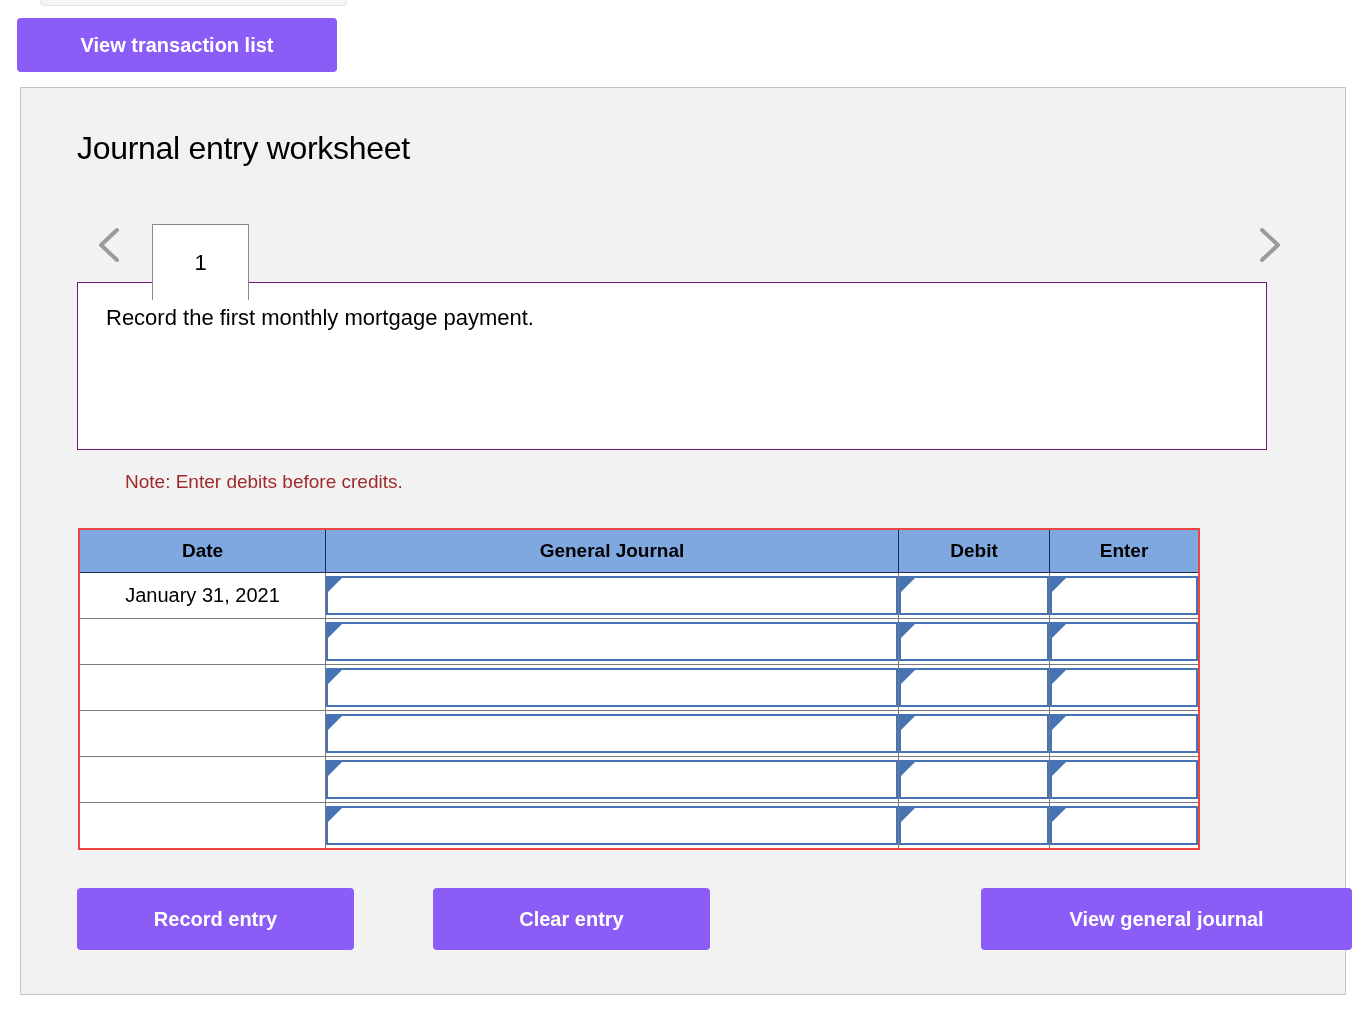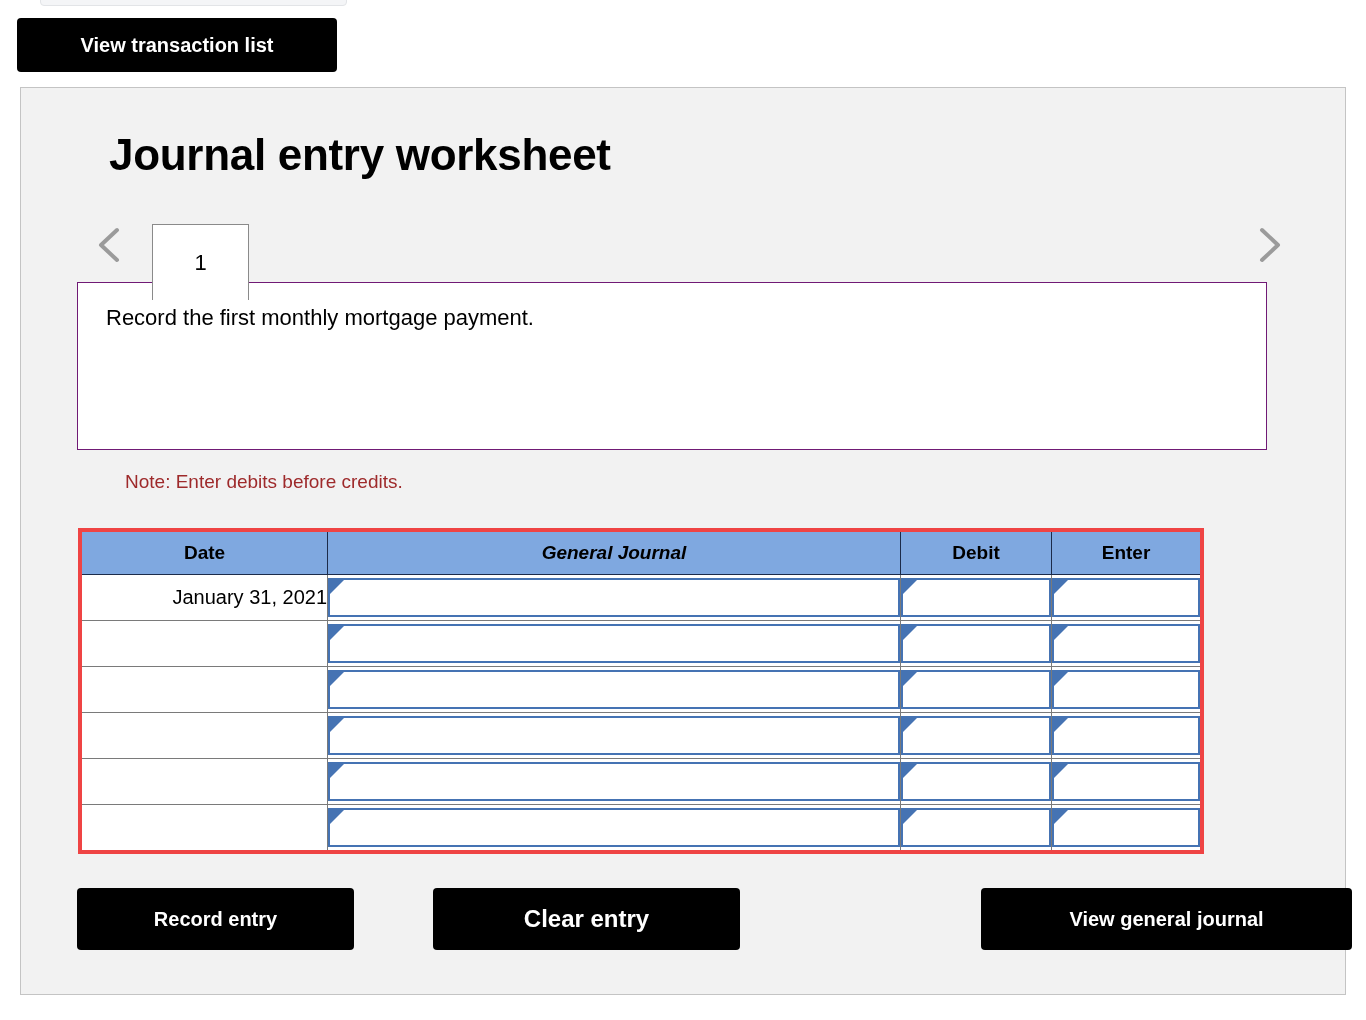--- a/index.html
+++ b/index.html
@@ -23,21 +23,21 @@
     top: -12px;
     width: 305px;
     height: 16px;
     background: #f4f5f7;
     border: 1px solid #e2e4e7;
     border-radius: 4px;
   }
 
   
   .btn-blue {
-    background: #000000;
+    background: #8b5cf6;
     color: #ffffff;
     border: none;
     border-radius: 4px;
     font-family: "Liberation Sans", sans-serif;
     font-weight: bold;
     cursor: pointer;
     padding: 0;
     display: flex;
     align-items: center;
     justify-content: center;
@@ -62,25 +62,24 @@
     height: 908px;
     background: #f2f2f2;
     border: 1px solid #c4c4c4;
     box-sizing: border-box;
   }
 
   #worksheet-title {
     position: absolute;
     left: 56px;
     top: 42px;
-    font-size: 44px;
-    font-weight: bold;
+    font-size: 32px;
+    font-weight: normal;
     letter-spacing: -0.3px;
     white-space: nowrap;
-    margin-left: 32px;
   }
 
   
   #tab-strip {
     position: absolute;
     left: 0;
     top: 118px;
     width: 100%;
     height: 77px;
   }
@@ -141,43 +140,42 @@
     margin-left: 48px;
   }
 
   
   #journal-table {
     position: absolute;
     left: 57px;
     top: 440px;
     width: 1117px;
     border-collapse: collapse;
-    border: 4px solid #ef4444;
+    border: 2px solid #ef4444;
     table-layout: fixed;
     background: #ffffff;
   }
   #journal-table th {
     background: #7fa8e0;
     border: 1px solid #1c2b4a;
     font-size: 19px;
     font-weight: bold;
     height: 42px;
     color: #000;
     padding: 0;
   }
   #journal-table td {
     border: 1px solid #7a7a7a;
     padding: 0;
     height: 45px;
     background: #ffffff;
     vertical-align: middle;
-    text-align: right;
   }
   th.col-date   { width: 245px; }
-  th.col-gj     { width: 572px; font-style: italic; }
+  th.col-gj     { width: 572px; }
   th.col-debit  { width: 150px; }
   th.col-credit { width: 148px; }
 
   td.date-cell {
     font-size: 20px;
     text-align: center;
     color: #000;
   }
   td.input-cell {
     padding: 2px 3px 3px 0;
@@ -198,21 +196,21 @@
     width: 0;
     height: 0;
     border-top: 8px solid #4573b3;
     border-bottom: 8px solid transparent;
     border-left: 8px solid #4573b3;
     border-right: 8px solid transparent;
   }
 
   
   #record-entry  { position: absolute; left: 56px;  top: 800px; width: 277px; height: 62px; font-size: 20px; text-align: center; }
-  #clear-entry   { position: absolute; left: 412px; top: 800px; width: 307px; height: 62px; font-size: 24px; }
+  #clear-entry   { position: absolute; left: 412px; top: 800px; width: 277px; height: 62px; font-size: 20px; }
   #view-journal  { position: absolute; left: 960px; top: 800px; width: 371px; height: 62px; font-size: 20px; }
 </style>
 </head>
 <body>
 
 <div id="top-strip"></div>
 
 <button id="view-transaction-list" class="btn-blue">View transaction list</button>
 
 <div id="panel">

